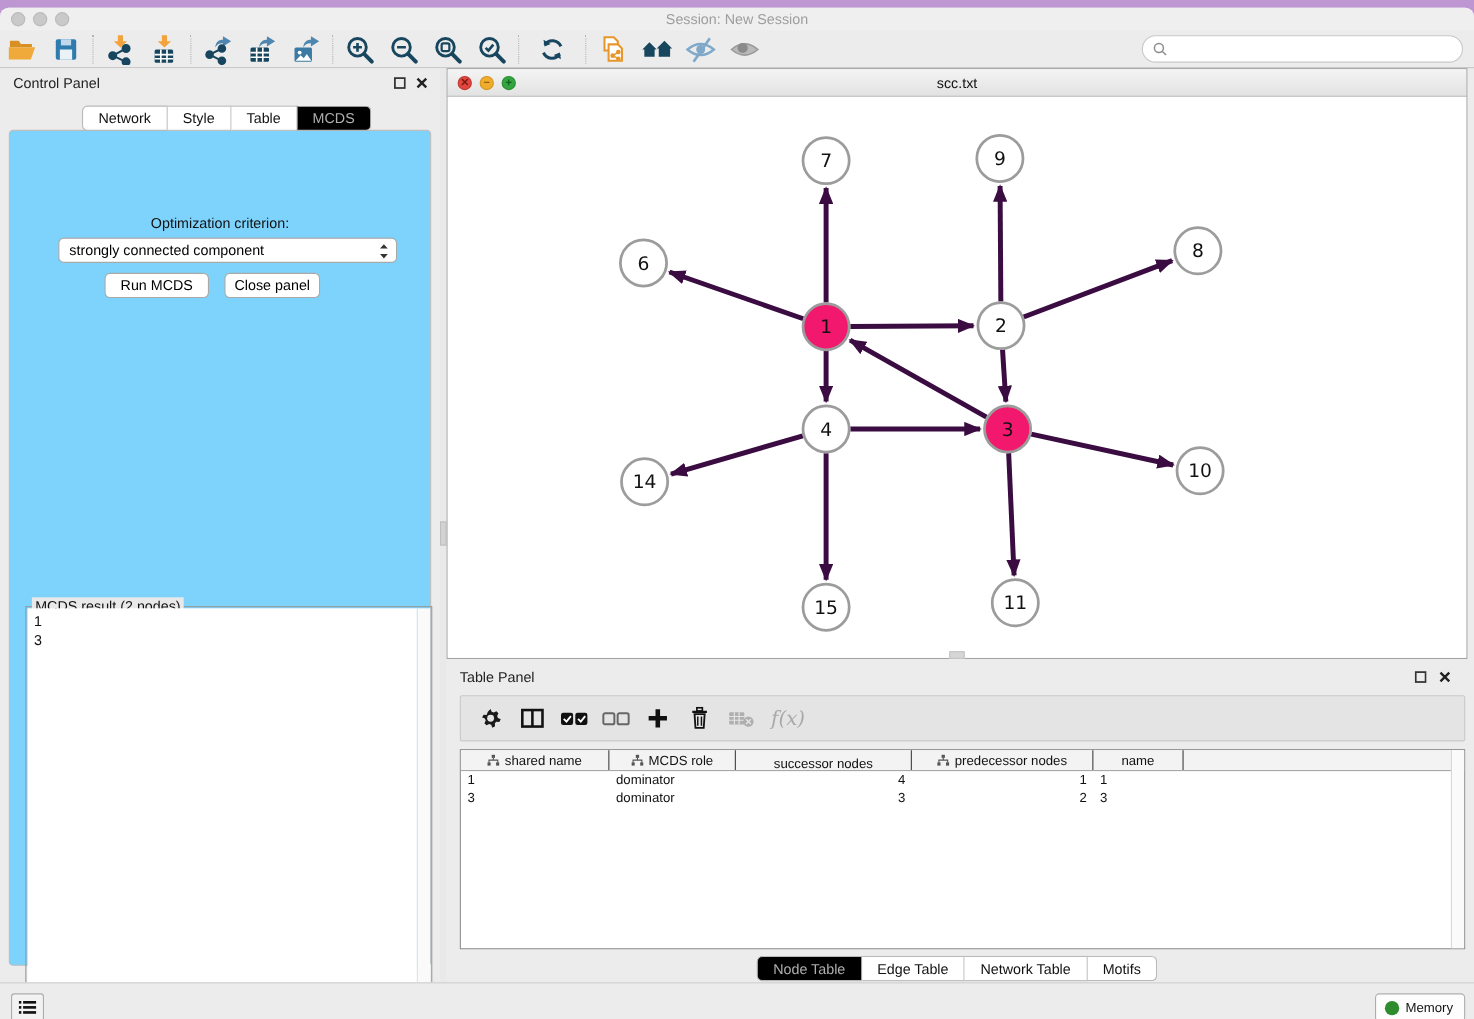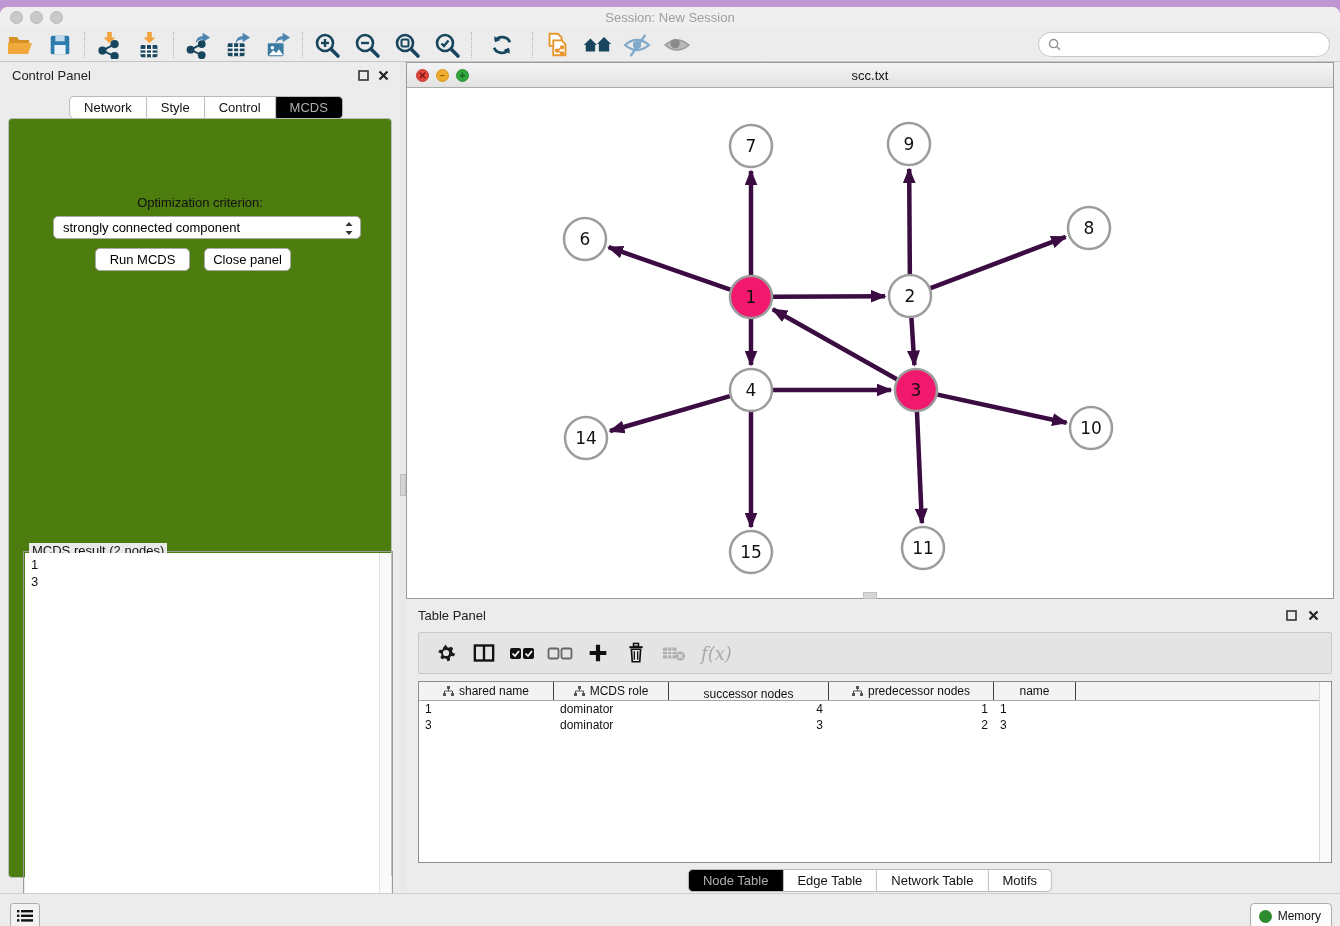--- a/index.html
+++ b/index.html
@@ -18,21 +18,21 @@
   .tb-btn { width:40px; height:30px; display:flex; align-items:center; justify-content:center; }
   .tb-sep { width:1px; height:26px; margin:0 4px; border-left:1px dotted #B5B5B5; }
   .search-wrap { position:absolute; right:10px; top:4px; width:292px; height:25px; background:#FFF; border:1px solid #C8C8C8; border-radius:13px; display:flex; align-items:center; padding-left:9px; }
   .search-wrap input { border:none; outline:none; flex:1; font-size:12px; background:transparent; margin-left:5px; }
 
   
   .control-panel { position:absolute; left:0; top:55px; width:400px; height:831px; background:#ECECEC; }
   .cp-header { position:absolute; left:0; top:0; width:100%; height:26px; }
   .panel-title { position:absolute; left:12px; top:6px; font-size:13px; color:#222; }
   .win-ctrl { position:absolute; top:6px; width:14px; height:14px; display:flex; align-items:center; justify-content:center; }
-  .cp-box { position:absolute; left:8px; top:56px; width:384px; height:760px; border:1px solid #BDBDBD; border-radius:4px; background:#4d7c0f; }
+  .cp-box { position:absolute; left:8px; top:56px; width:384px; height:760px; border:1px solid #BDBDBD; border-radius:4px; background:#7dd3fc; }
   .seg-tabs { position:absolute; display:flex; height:23px; z-index:5; }
   .seg-tab { height:23px; display:flex; align-items:center; justify-content:center; font-size:13px; background:#FFF; color:#111; border:1px solid #B9B9B9; border-left:none; padding:0 14px; }
   .seg-tab:first-child { border-left:1px solid #B9B9B9; border-radius:5px 0 0 5px; }
   .seg-tab:last-child { border-radius:0 5px 5px 0; }
   .seg-tab.disabled { background:#000000; color:#AFAFAF; }
   .cp-tabs { left:50%; transform:translateX(-50%); top:34px;padding-left:12px; }
 
   .opt-label { position:absolute; left:0; top:76px; width:100%; text-align:center; font-size:13px; color:#111; }
   .cp-select { position:absolute; left:44px; top:97px; width:308px; height:23px; background:#FFF; border:1px solid #A9A9A9; border-radius:5px; font-size:13px; display:flex; align-items:center; padding-left:9px; }
   .cp-select .stepper { position:absolute; right:6px; top:3px; }
@@ -273,21 +273,21 @@
       <div class="mcds-fieldset">
         <div class="mcds-legend">MCDS result (2 nodes)</div>
         <div class="mcds-text" id="mcds-result-text">1
 3</div>
         <div class="mcds-scroll"></div>
       </div>
     </div>
     <div class="seg-tabs cp-tabs" id="cp-tabs">
           <div class="seg-tab">Network</div>
           <div class="seg-tab">Style</div>
-          <div class="seg-tab">Control</div>
+          <div class="seg-tab">Table</div>
           <div class="seg-tab disabled">MCDS</div>
         </div>
   </div>
 
   <div class="v-divider">
     <div class="v-handle"></div>
   </div>
 
   <div class="net-win">
     <div class="net-titlebar">

